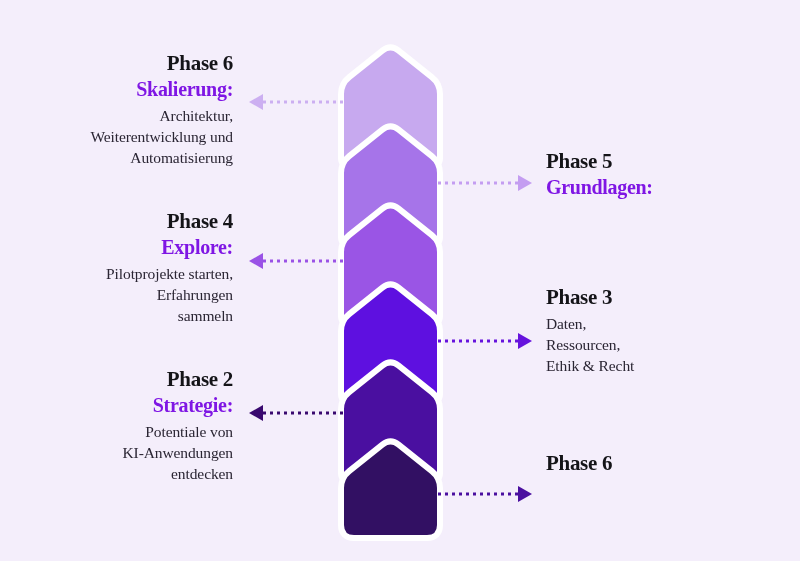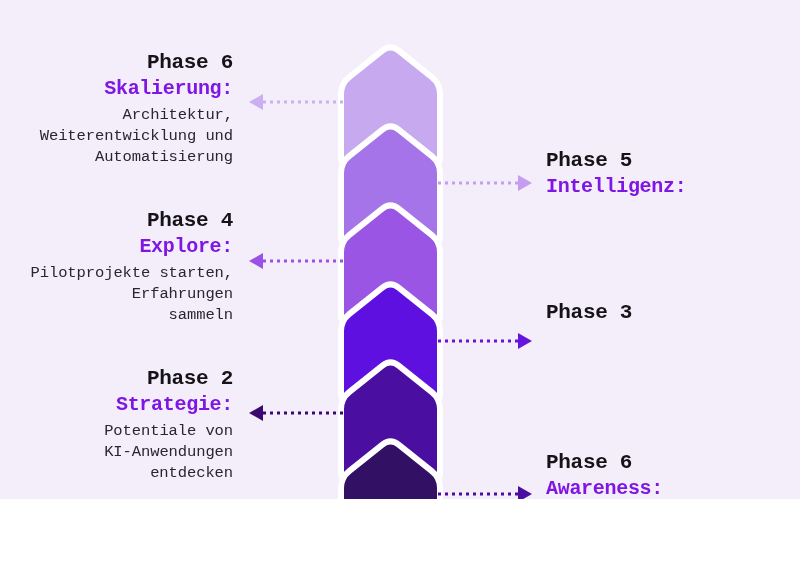--- a/index.html
+++ b/index.html
@@ -1,30 +1,30 @@
 <!DOCTYPE html>
 <html style="--accent: #7f16e4;"><head>
 <meta charset="utf-8">
 <style>
   html,body{margin:0;padding:0;}
   .canvas{
     position:relative;
-    width:800px;height:499px;
+    width:800px;height:561px;
     background:#f4eefb;
     overflow:hidden;
-    font-family:Liberation Mono, monospace;
+    font-family:Liberation Serif, serif;
   }
   #diagram{position:absolute;left:0;top:0;}
   .phase-block{position:absolute;}
   .phase-block.left{right:567px;width:270px;text-align:right;}
   .phase-block.right{left:546px;width:250px;text-align:left;}
   .pos-p6{top:50px;}
   .pos-p5{top:148px;}
   .pos-p4{top:208px;}
-  .pos-p3{top:300px;}
+  .pos-p3{top:284px;}
   .pos-p2{top:366px;}
   .pos-p1{top:450px;}
   .phase-label{
     font-size:21px;font-weight:700;color:#141418;
     line-height:26px;letter-spacing:-0.3px;
   }
   .phase-title{
     font-size:20px;font-weight:700;color:var(--accent,#7f16e4);
     line-height:26px;letter-spacing:-0.3px;
   }
@@ -81,41 +81,43 @@
   <div class="phase-block left pos-p6">
     <div class="phase-label">Phase 6</div>
     <div class="phase-title">Skalierung:</div>
     <div class="phase-desc">Architektur,
 Weiterentwicklung und
 Automatisierung</div>
   </div>
 
   <div class="phase-block right pos-p5">
     <div class="phase-label">Phase 5</div>
-    <div class="phase-title">Intelligenz:</div>
+    <div class="phase-title">Grundlagen:</div>
   </div>
 
   <div class="phase-block left pos-p4">
     <div class="phase-label">Phase 4</div>
     <div class="phase-title">Explore:</div>
     <div class="phase-desc">Pilotprojekte starten,
 Erfahrungen
 sammeln</div>
   </div>
 
   <div class="phase-block right pos-p3">
     <div class="phase-label">Phase 3</div>
+    <div class="phase-desc">Daten,
+Ressourcen,
+Ethik &amp; Recht</div>
   </div>
 
   <div class="phase-block left pos-p2">
     <div class="phase-label">Phase 2</div>
     <div class="phase-title">Strategie:</div>
     <div class="phase-desc">Potentiale von
 KI-Anwendungen
 entdecken</div>
   </div>
 
   <div class="phase-block right pos-p1">
     <div class="phase-label">Phase 6</div>
-    <div class="phase-title">Awareness:</div>
   </div>
 
 </div>
 
 </body></html>

